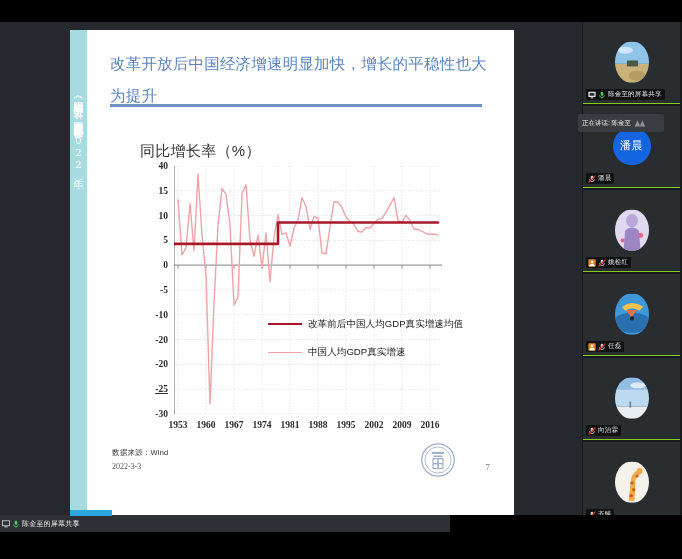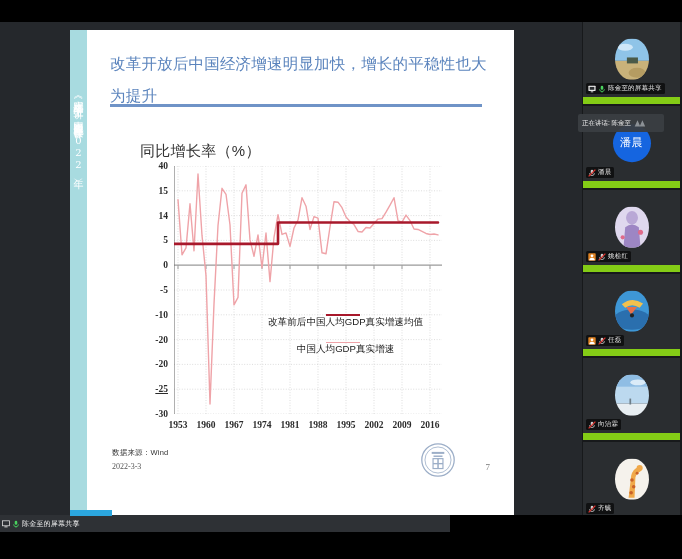--- a/index.html
+++ b/index.html
@@ -95,21 +95,21 @@
     position: absolute;
     font-size: 9.5px; color: #2b2b2b;
     transform: translateX(-50%);
     font-family: "Liberation Serif", "DejaVu Serif", serif;
     font-weight: 700;
     white-space: nowrap;
   }
 
   
   .legend { position: absolute; left: 128px; top: 172px; }
-  .legend-row { display: flex; align-items: center; height: 20px; margin-bottom: 8px; flex-direction: column; }
+  .legend-row { display: flex; align-items: center; height: 20px; margin-bottom: 8px; }
   .legend-swatch { width: 34px; height: 0; border-top-style: solid; margin-right: 6px; }
   .legend-swatch.avg { border-top-width: 2.6px; border-top-color: #a8182b; }
   .legend-swatch.ser { border-top-width: 1.8px; border-top-color: #efa3a8; }
   .legend-text { font-size: 9.6px; color: #1a1a1a; white-space: nowrap; }
 
   
   .src-note {
     position: absolute; left: 42px; top: 418px;
     font-size: 7.5px; color: #333; letter-spacing: .2px;
   }
@@ -132,21 +132,21 @@
   .rail {
     position: absolute; left: 582px; top: 22px;
     width: 100px; height: 493px;
     background: #17191b;
   }
   .tile {
     position: relative; width: 97px; height: 82px;
     background: #2a2d30;
     margin: 0 0 2px 1px;
     overflow: hidden;
-    border-bottom: 7px solid #84cc16;
+    border-bottom: 1px solid #84cc16;
   }
   .avatar {
     position: absolute; left: 50%; top: 50%;
     transform: translate(-50%,-52%);
     width: 34px; height: 42px;
     border-radius: 50%;
     overflow: hidden;
   }
   .avatar.initials {
     background: #1565e0;
@@ -214,21 +214,21 @@
         <div class="slide-title">改革开放后中国经济增速明显加快，增长的平稳性也大为提升</div>
         <div class="title-rule"></div>
 
         <div class="chart-wrap">
 
           <div class="y-axis-title">同比增长率（%）</div>
 
           <div class="ylabels" id="ylabels">
               <div class="ylab" style="top: 0px;">40</div>
               <div class="ylab" style="top: 24.8px;">15</div>
-              <div class="ylab" style="top: 49.6px;">14</div>
+              <div class="ylab" style="top: 49.6px;">10</div>
               <div class="ylab" style="top: 74.4px;">5</div>
               <div class="ylab" style="top: 99.2px;">0</div>
               <div class="ylab" style="top: 124px;">-5</div>
               <div class="ylab" style="top: 148.8px;">-10</div>
               <div class="ylab" style="top: 173.6px;">-20</div>
               <div class="ylab" style="top: 198.4px; margin-left: 20px;">-20</div>
               <div class="ylab" style="top: 223.2px; text-decoration: underline;">-25</div>
               <div class="ylab" style="top: 248px;">-30</div>
             </div>
 

